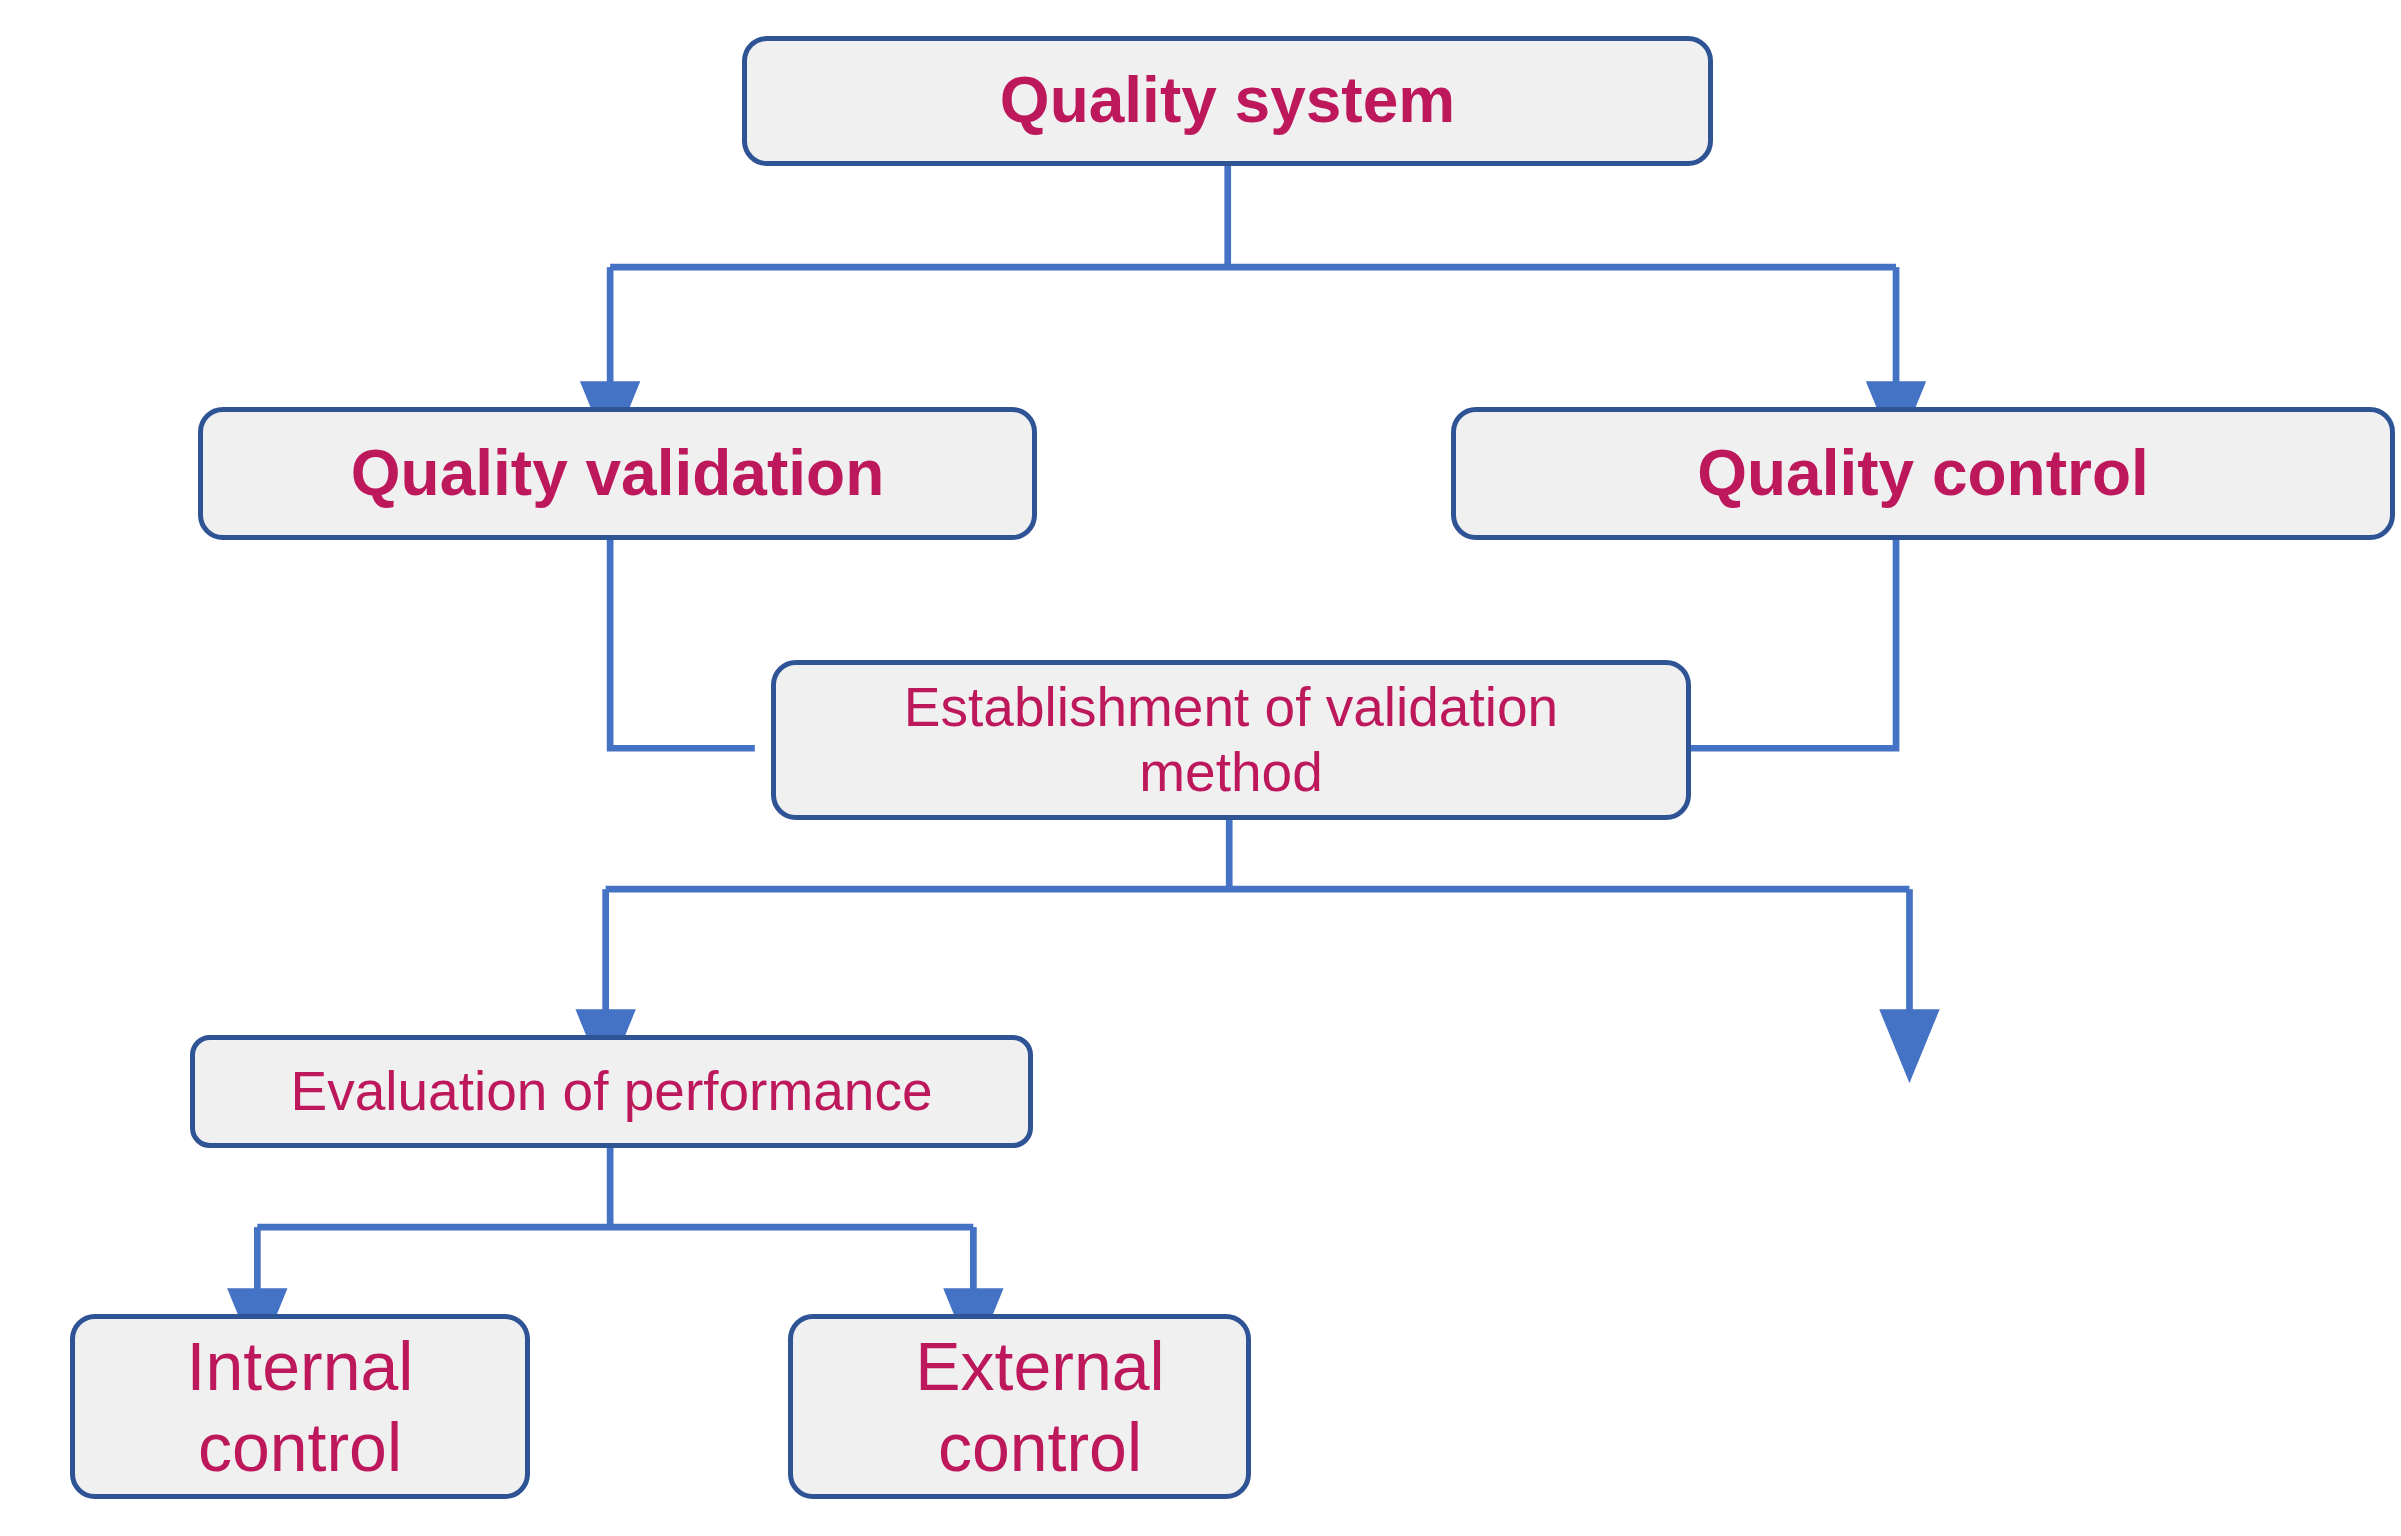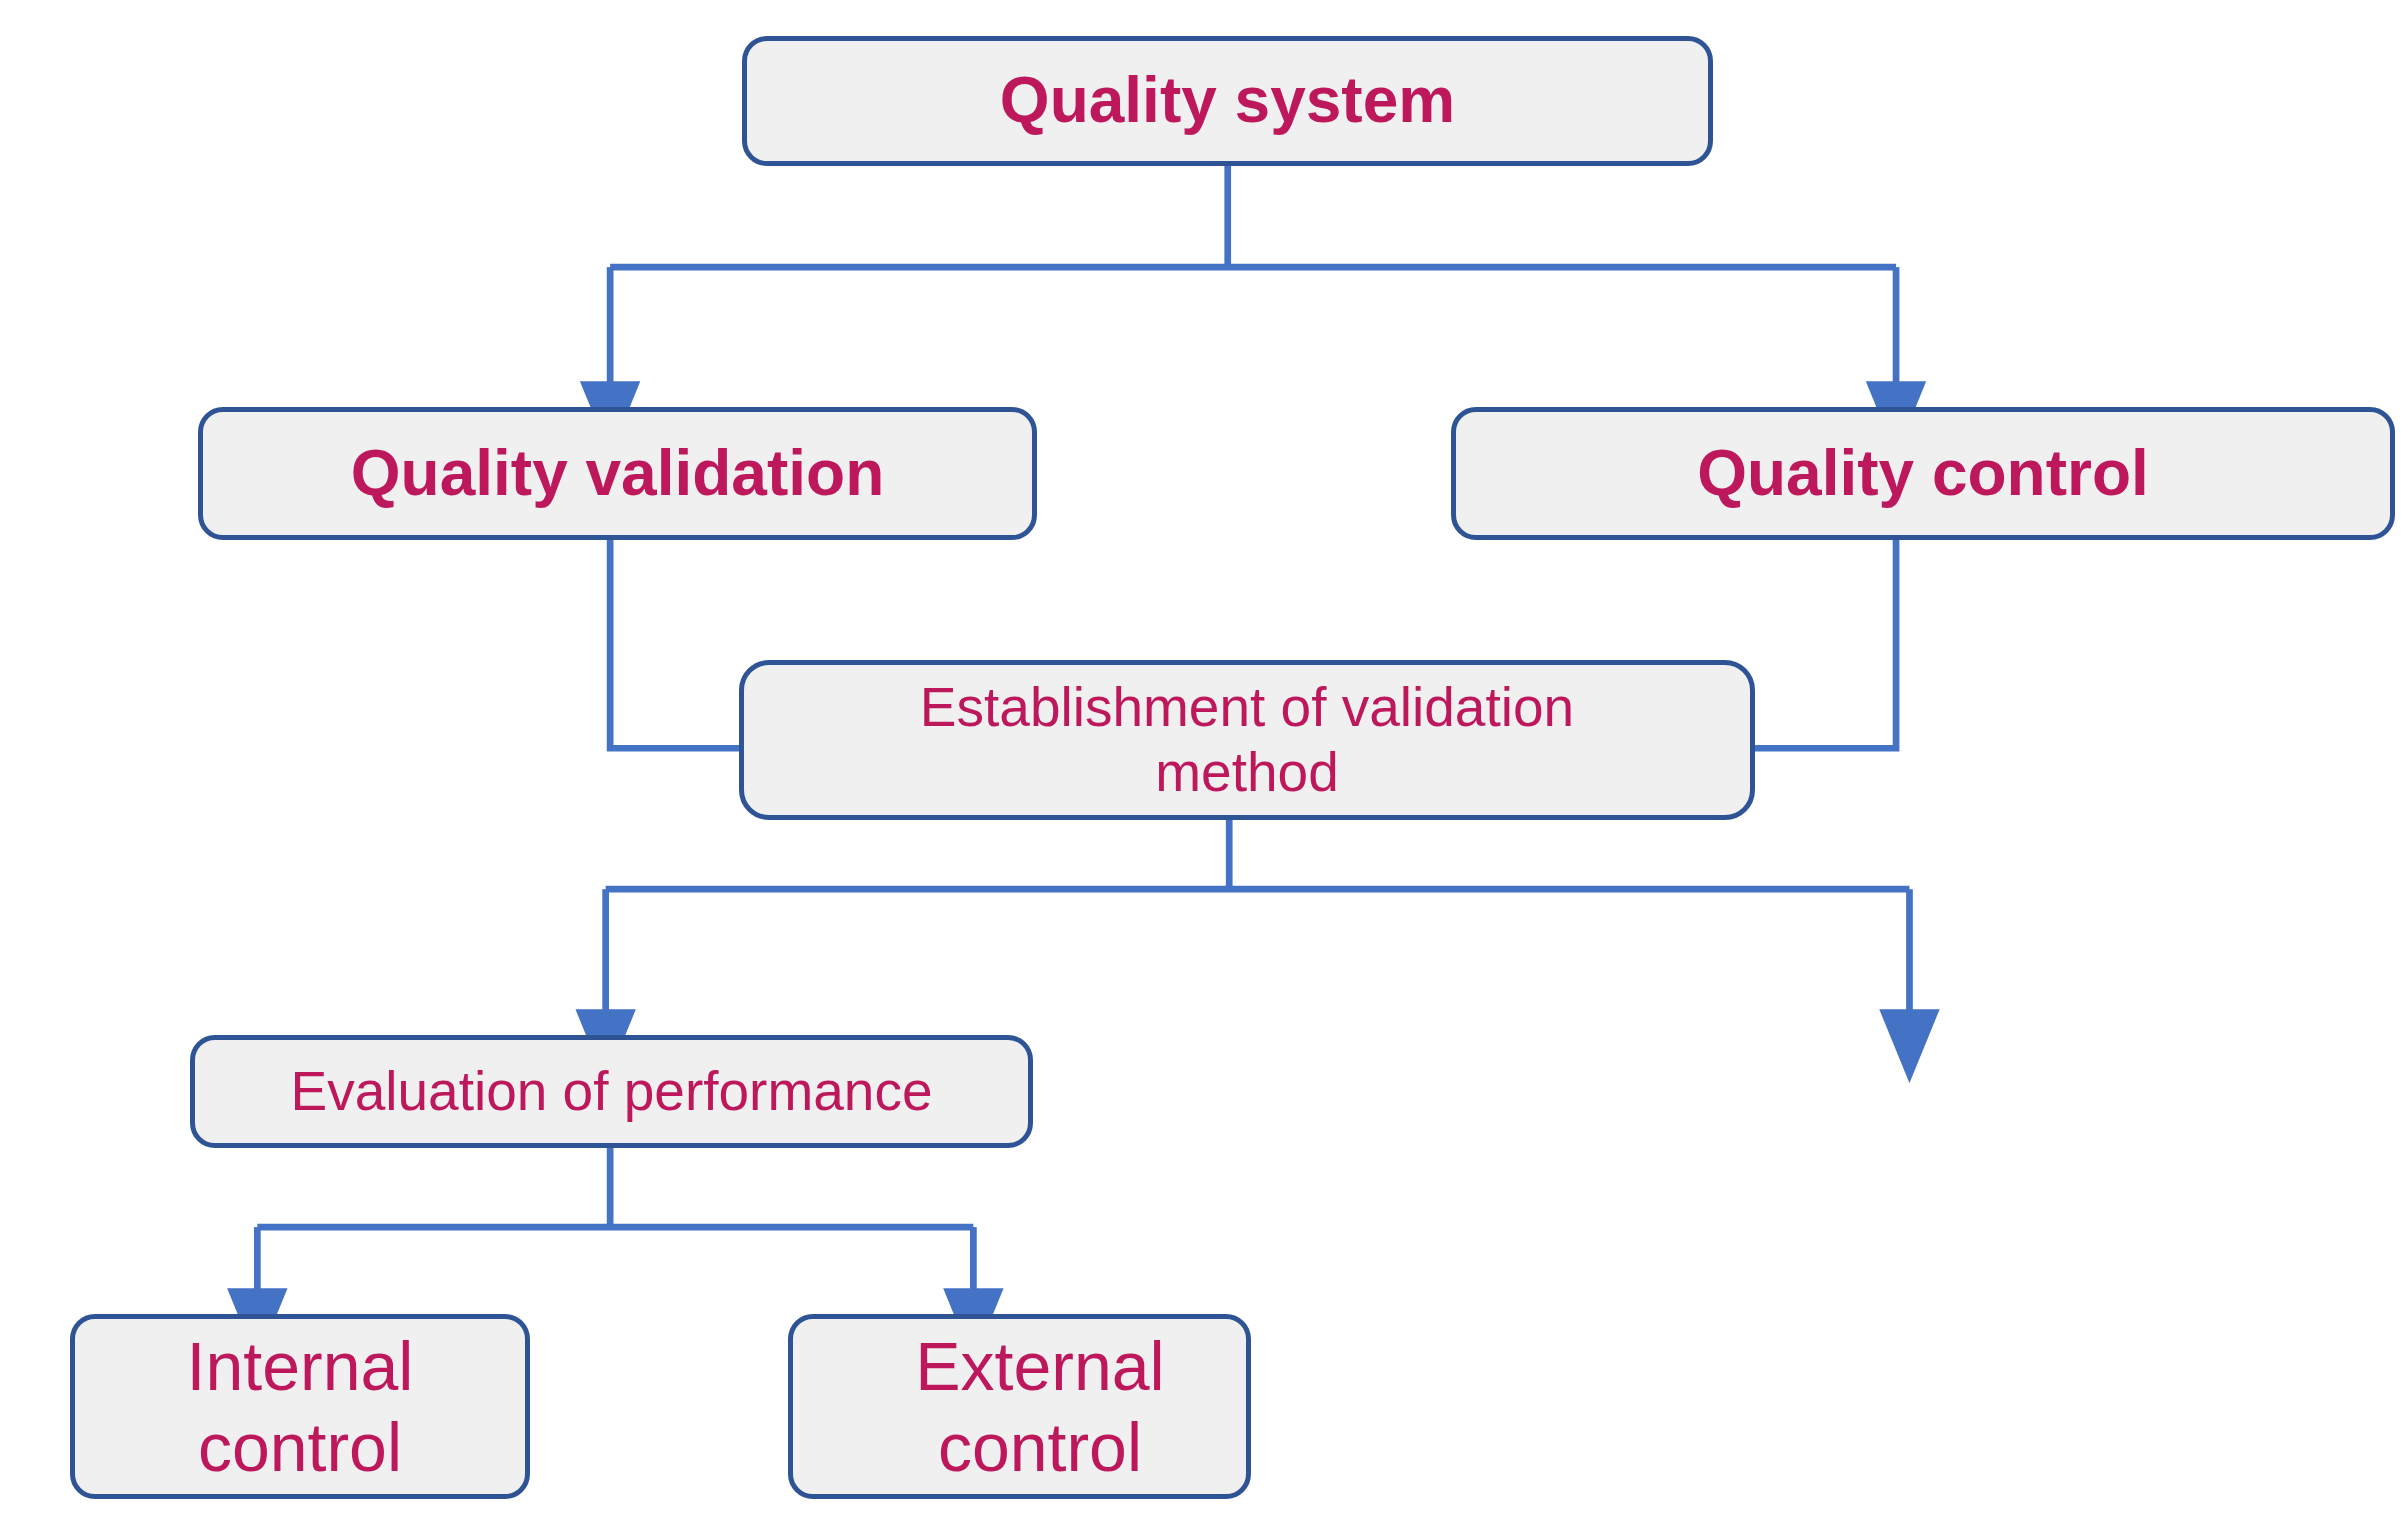--- a/index.html
+++ b/index.html
@@ -44,28 +44,28 @@
     display: block;
     padding: 0 19.4px;
     white-space: pre-line;
   }
   .bold-node .node-label {
     font-weight: bold;
   }
   .node-lvl1 { font-size: 64px; }
   .node-lvl2 { font-size: 64px; }
   .node-mid  { font-size: 55px; }
-  .node-lvl3 { font-size: 55px; }
+  .node-lvl3 { font-size: 55px; border-radius: 20px; }
   .node-lvl4 { font-size: 68px; margin-left: 42px; }
 
   
   #node-quality-system      { left: 742px;  top: 36px;   width: 971px; height: 130px; }
   #node-quality-assurance   { left: 198px;  top: 407px;  width: 839px; height: 133px; }
   #node-quality-control     { left: 1451px; top: 407px;  width: 944px; height: 133px; text-align: center; }
-  #node-validation-method   { left: 739px; top: 660px;  width: 1016px; height: 160px; border-radius: 30px; }
+  #node-validation-method   { left: 771px; top: 660px;  width: 920px; height: 160px; }
   #node-evaluation          { left: 190px;  top: 1035px; width: 843px; height: 113px; }
   #node-monitoring          { left: 1496px; top: 1035px; width: 817px; height: 113px; }
   #node-internal-control    { left: 28px;   top: 1314px; width: 460px;  height: 185px; }
   #node-external-control    { left: 746px; top: 1314px; width: 463px;  height: 185px; padding-left: 41px; }
 </style>
 </head>
 <body>
 
 <div id="diagram-root">
 

